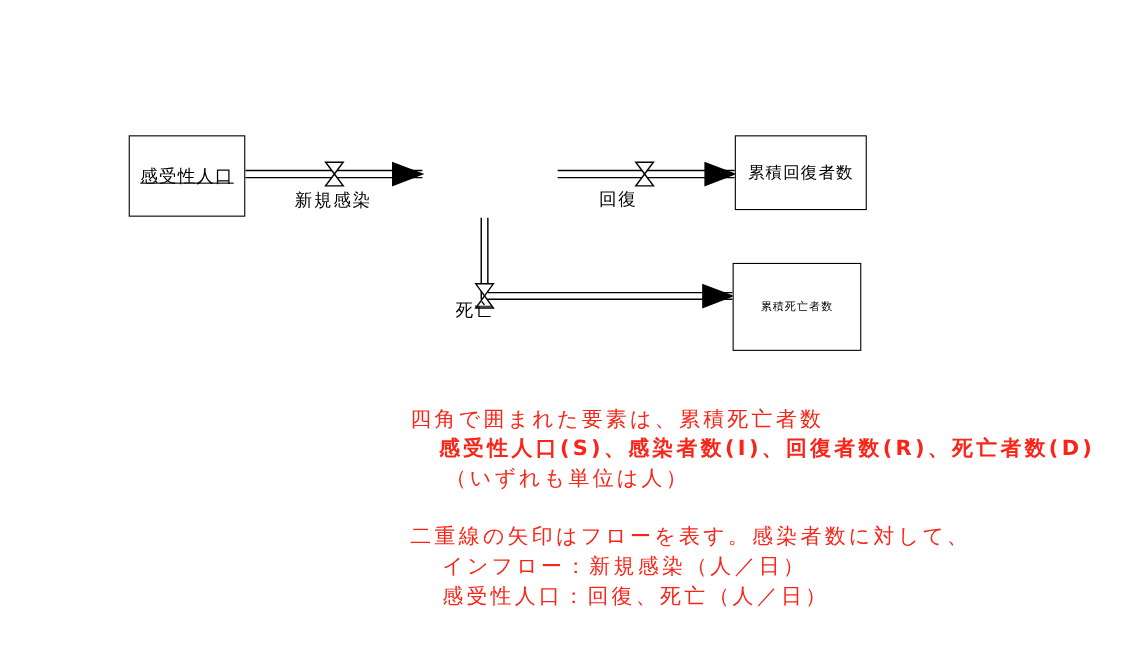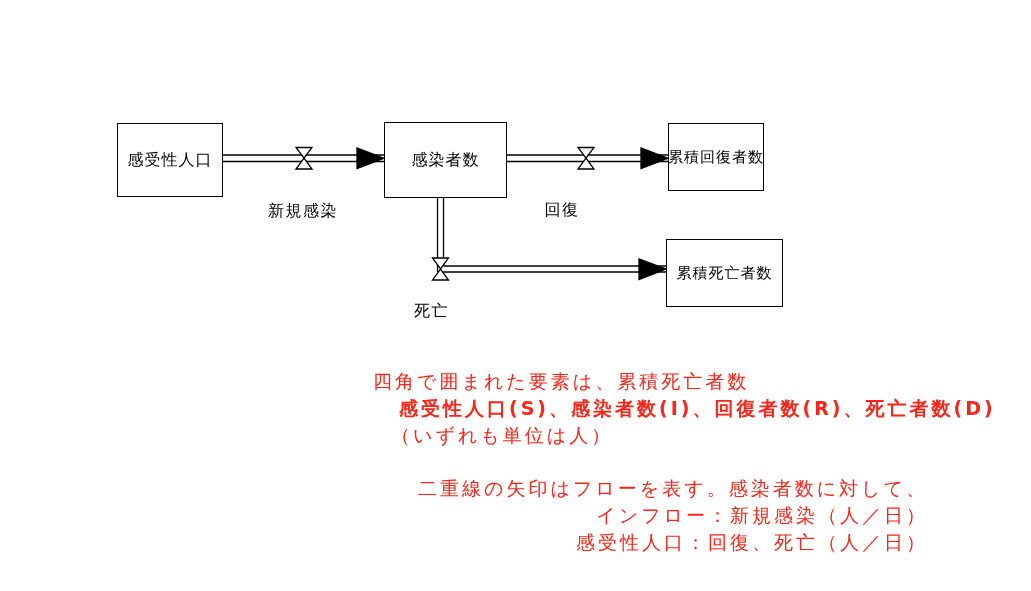--- a/index.html
+++ b/index.html
@@ -23,52 +23,51 @@
     background: #ffffff;
     display: flex;
     align-items: center;
     justify-content: center;
     font-size: 16px;
     letter-spacing: 1px;
     color: #000000;
     white-space: nowrap;
     z-index: 2;
   }
-  .box-susceptible { left: 117px; top: 123px; width: 106px; height: 74px; }
+  .box-susceptible { left: 117px; top: 123px; width: 106px; height: 74px; text-decoration: underline; }
   .box-infected    { left: 384px; top: 122px; width: 123px; height: 76px; }
-  .box-recovered   { left: 668px; top: 123px; width: 96px; height: 68px; font-size: 15px; }
-  .box-deaths      { left: 666px; top: 239px; width: 117px; height: 68px; font-size: 15px; }
+  .box-recovered   { left: 668px; top: 123px; width: 120px; height: 68px; font-size: 15px; }
+  .box-deaths      { left: 666px; top: 239px; width: 117px; height: 80px; font-size: 10px; }
   .flow-label {
     position: absolute;
     font-size: 16px;
     letter-spacing: 1.5px;
     color: #000000;
     white-space: nowrap;
     z-index: 2;
-    margin-top: 29px;
   }
   .label-new-infection { left: 260px; top: 172px; width: 86px; text-align: center; }
   .label-recovery      { left: 532px; top: 171px; width: 60px; text-align: center; }
   .label-death         { left: 414px; top: 272px; }
   .notes {
     position: absolute;
     left: 373px;
     color: #fa2418;
     font-size: 19px;
     line-height: 27px;
     letter-spacing: 3px;
     white-space: nowrap;
     z-index: 2;
   }
   .notes-stocks { top: 368px; }
-  .notes-flows  { top: 475px; margin-left: 45px; }
+  .notes-flows  { top: 475px; }
   .note-line { display: block; }
-  .indent-18 { margin-left: 18px; }
+  .indent-18 { margin-left: 32px; }
   .indent-26 { margin-left: 26px; font-weight: bold; }
-  .indent-29 { margin-left: 29px; text-align: right; }
+  .indent-29 { margin-left: 29px; }
 </style>
 </head>
 <body>
 
 <div class="canvas">
 
   <svg class="flows-svg" viewBox="0 0 1031 591" xmlns="http://www.w3.org/2000/svg">
 
     <g stroke="#000000" stroke-width="1.3" fill="none">
       <line x1="223" y1="155" x2="384" y2="155"></line>
@@ -93,23 +92,20 @@
       <line x1="437.5" y1="272" x2="666" y2="272"></line>
       <polygon fill="#000000" points="639,259 639,279.5 666,269"></polygon>
       <polygon fill="#ffffff" points="432.5,258 448.5,258 440.5,269"></polygon>
       <polygon fill="#ffffff" points="432.5,280 448.5,280 440.5,269"></polygon>
     </g>
   </svg>
 
   <div class="stock-box box-susceptible">
     <span>感受性人口</span>
   </div>
-  <div class="stock-box box-infected">
-    <span>感染者数</span>
-  </div>
   <div class="stock-box box-recovered">
     <span>累積回復者数</span>
   </div>
   <div class="stock-box box-deaths">
     <span>累積死亡者数</span>
   </div>
 
   <div class="flow-label label-new-infection">新規感染</div>
   <div class="flow-label label-recovery">回復</div>
   <div class="flow-label label-death">死亡</div>

